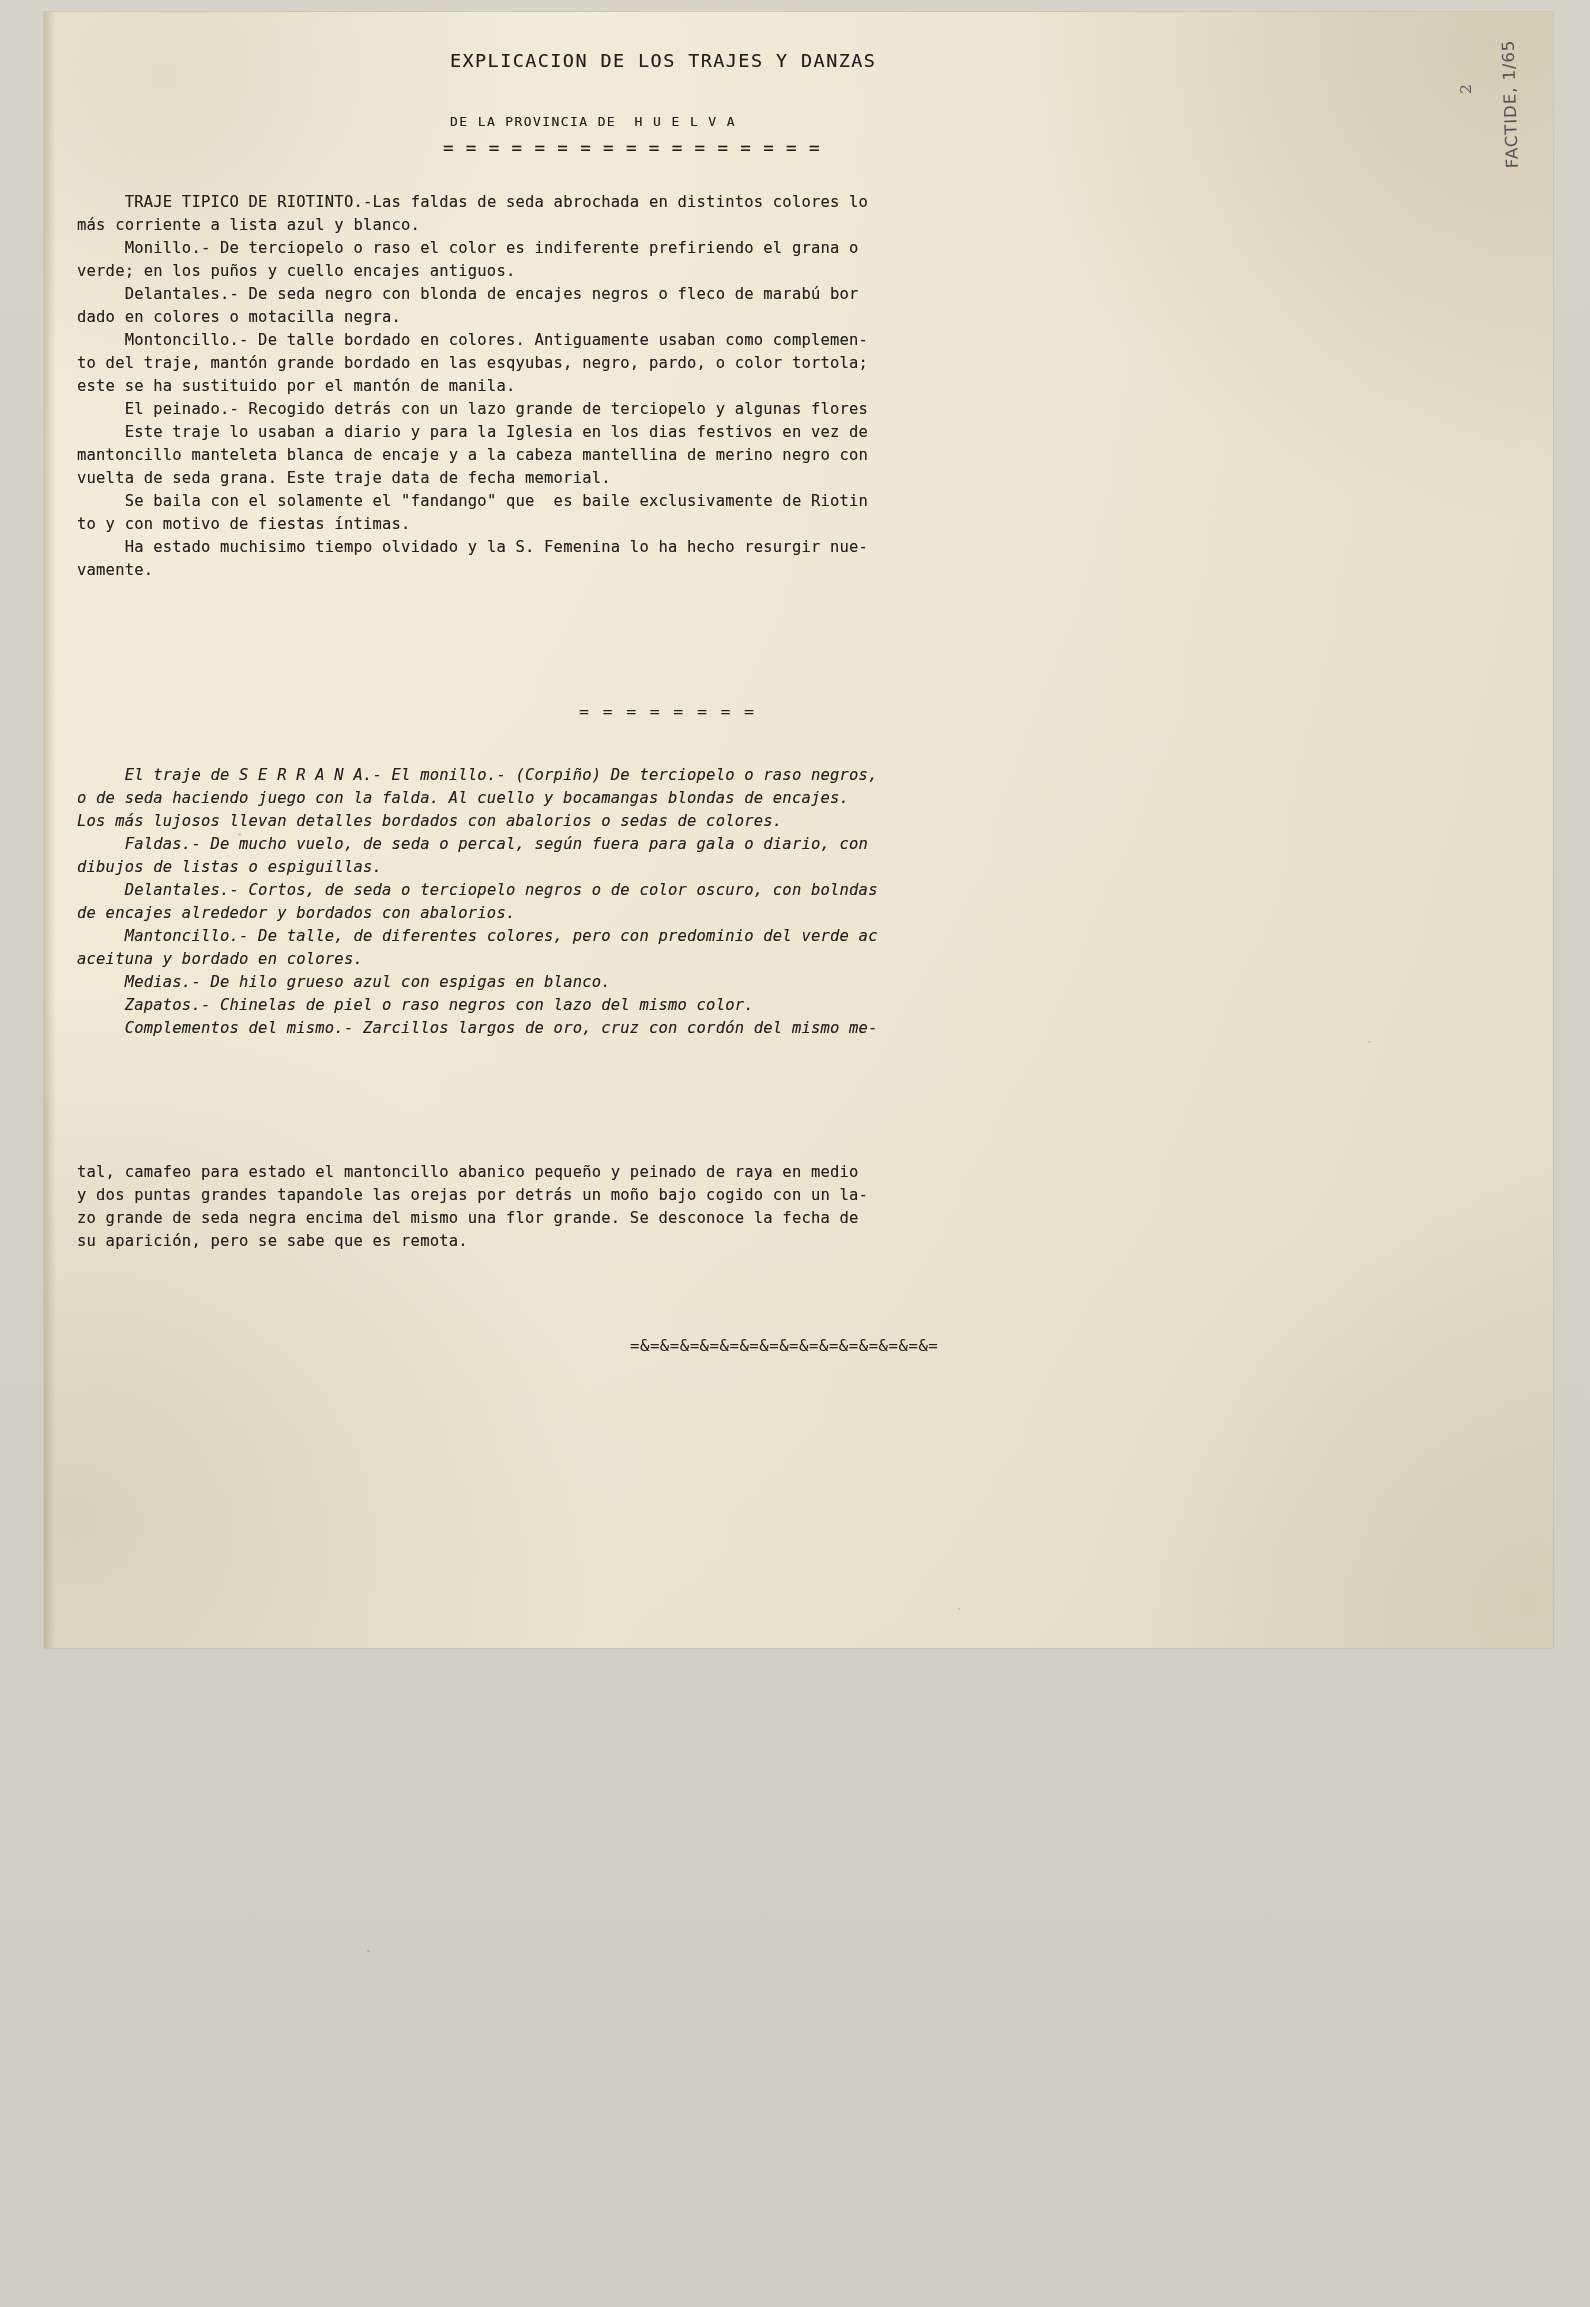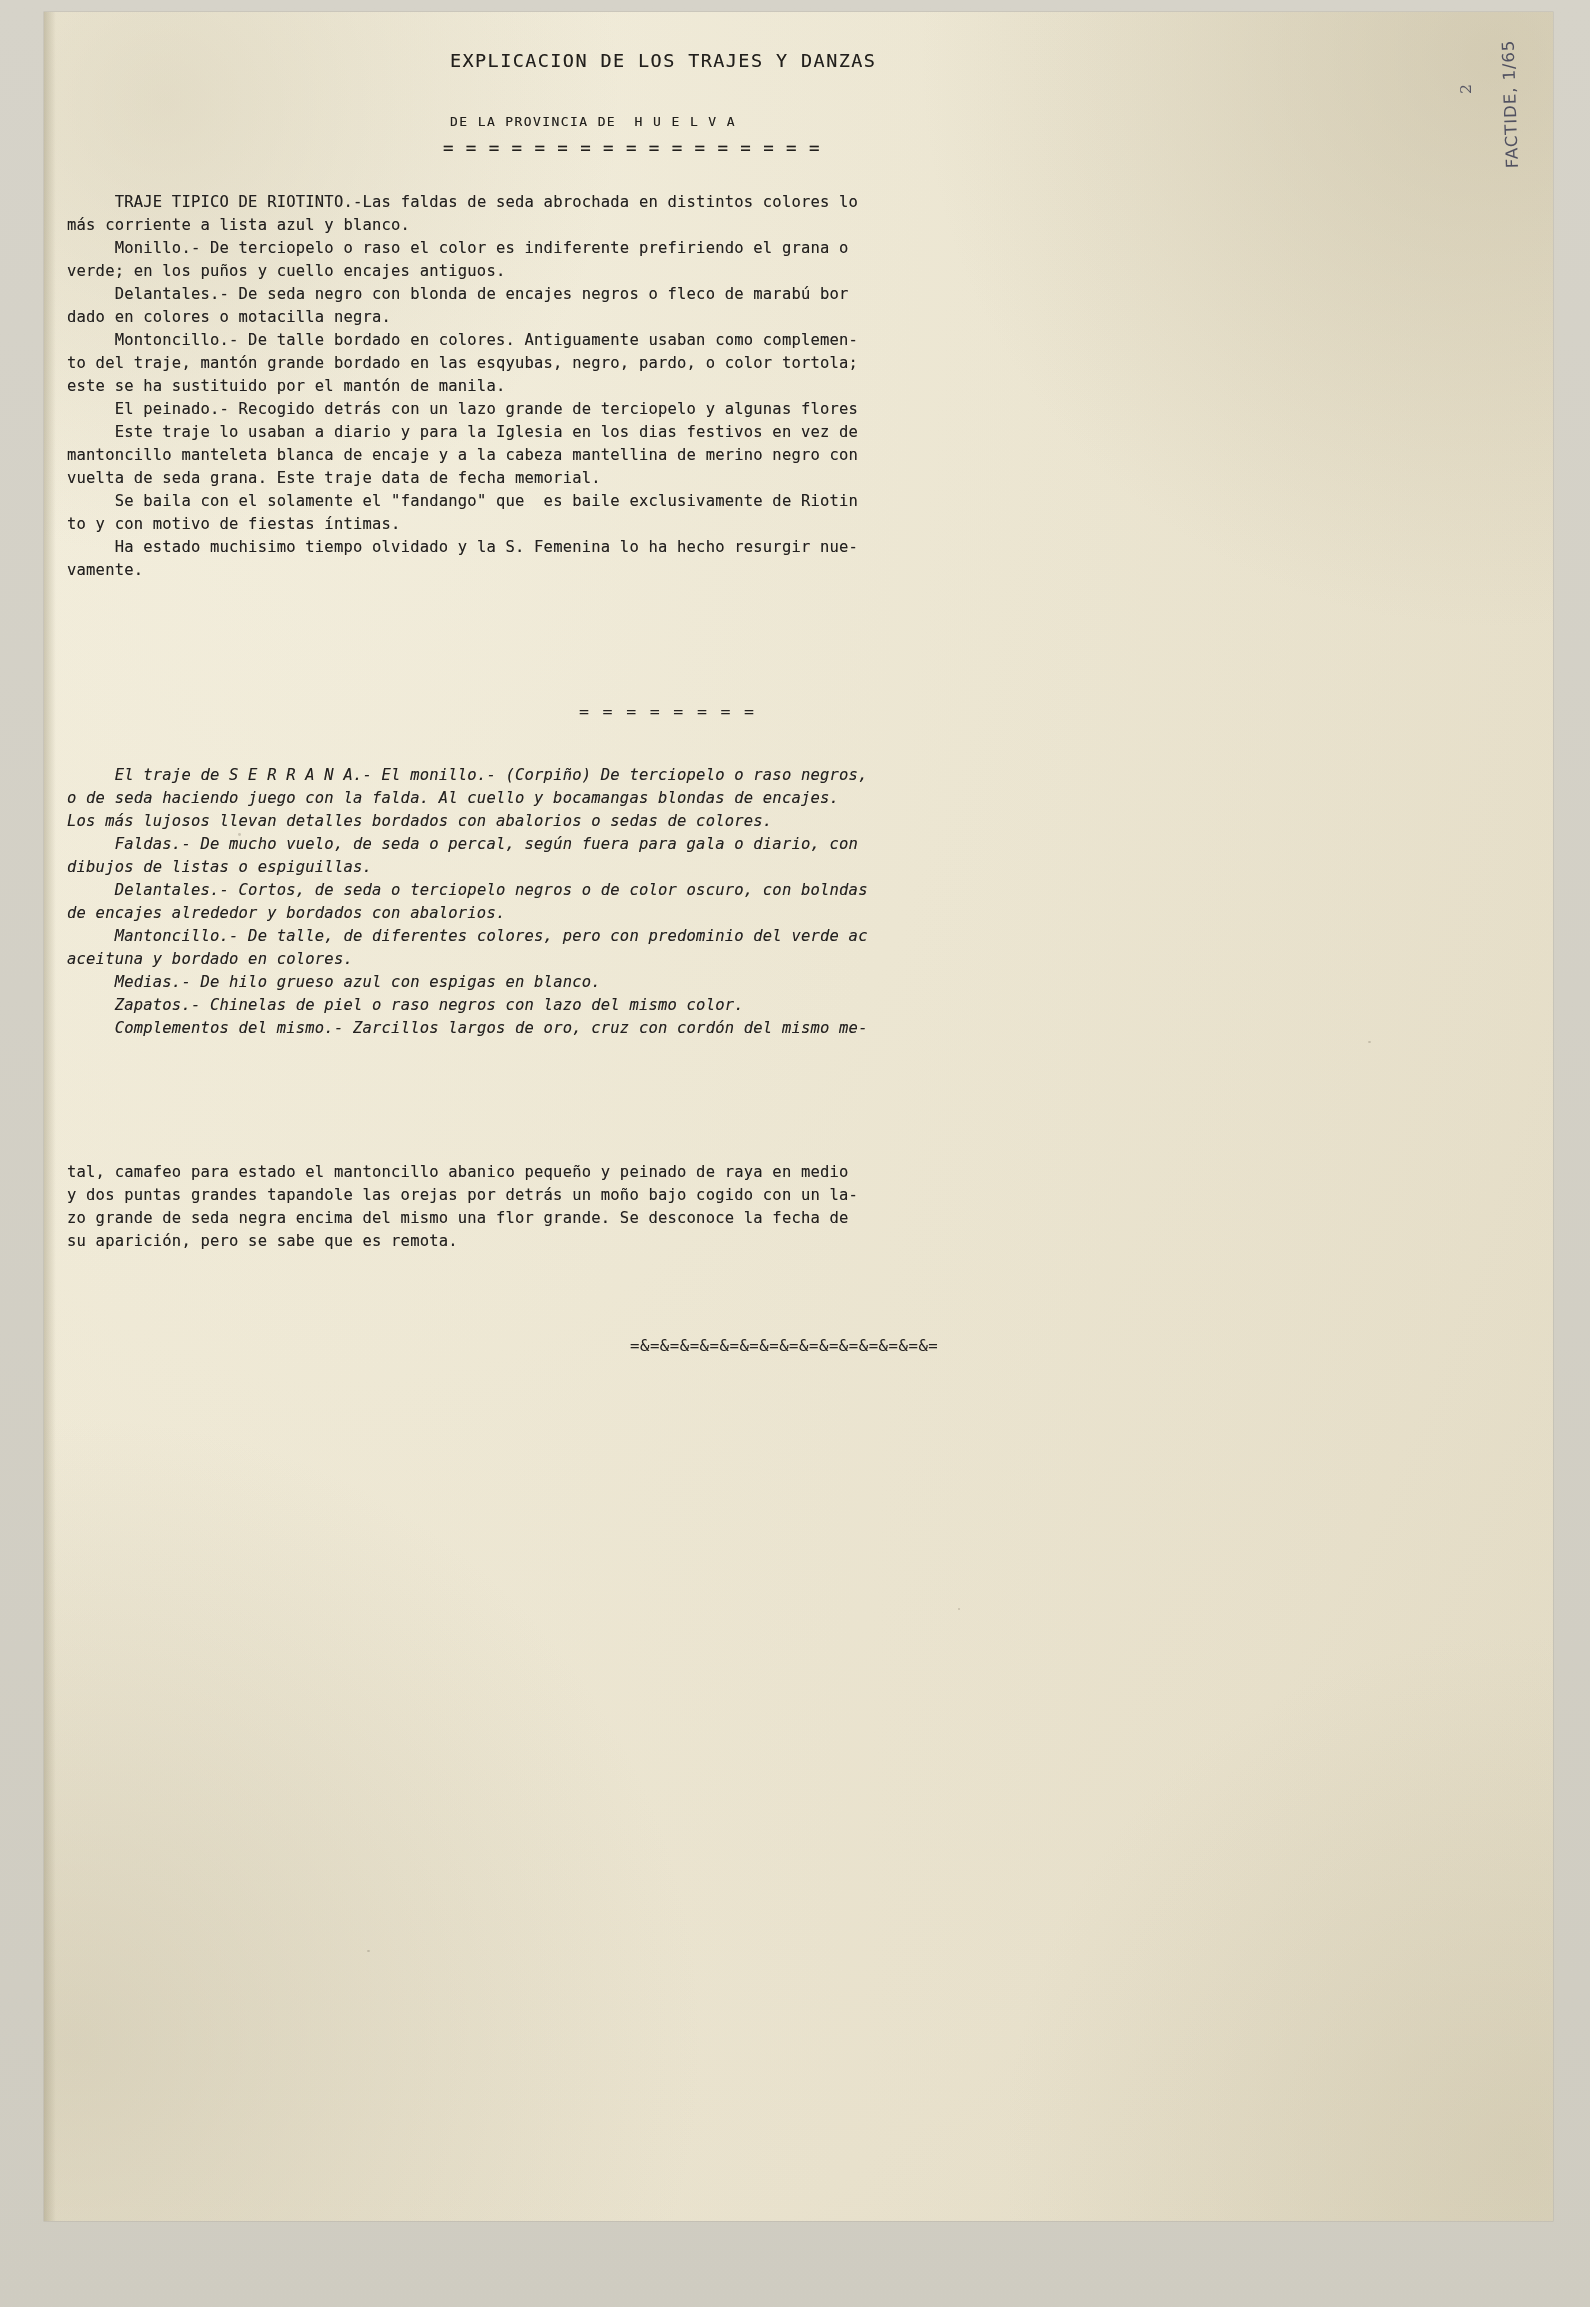--- a/index.html
+++ b/index.html
@@ -19,21 +19,21 @@
     width: 1591px;
     height: 2316px;
     background: linear-gradient(180deg,#d6d3c9 0%, #cfccc1 100%);
   }
   
   #paper {
     position: absolute;
     left: 44px;
     top: 12px;
     width: 1509px;
-    height: 2209px;
+    height: 1636px;
     background:
       radial-gradient(ellipse at 20% 12%, #f3eedc 0%, #efe9d5 40%, #ebe4cf 75%, #e6dfc9 100%);
     box-shadow: 0 0 0 0.5px rgba(120,115,95,0.25);
   }
   
   #paper::before {
     content: "";
     position: absolute;
     inset: 0;
     background:
@@ -79,21 +79,21 @@
   #doc-title-rule {
     left: 399px;
     top: 126px;
     font-size: 17.5px;
     letter-spacing: 0.9px;
   }
 
   
   .body-block {
     position: absolute;
-    left: 23px;
+    left: 33px;
     width: 1467px;
     font-size: 15.5px;
     line-height: 23px;
     color: #232120;
     white-space: pre-wrap;
     font-family: "DejaVu Sans Mono", monospace;
     letter-spacing: 0.2px;
     text-shadow: 0 0 0.5px rgba(40,38,34,0.4);
   }
   #block-riotinto { top: 179px; }

